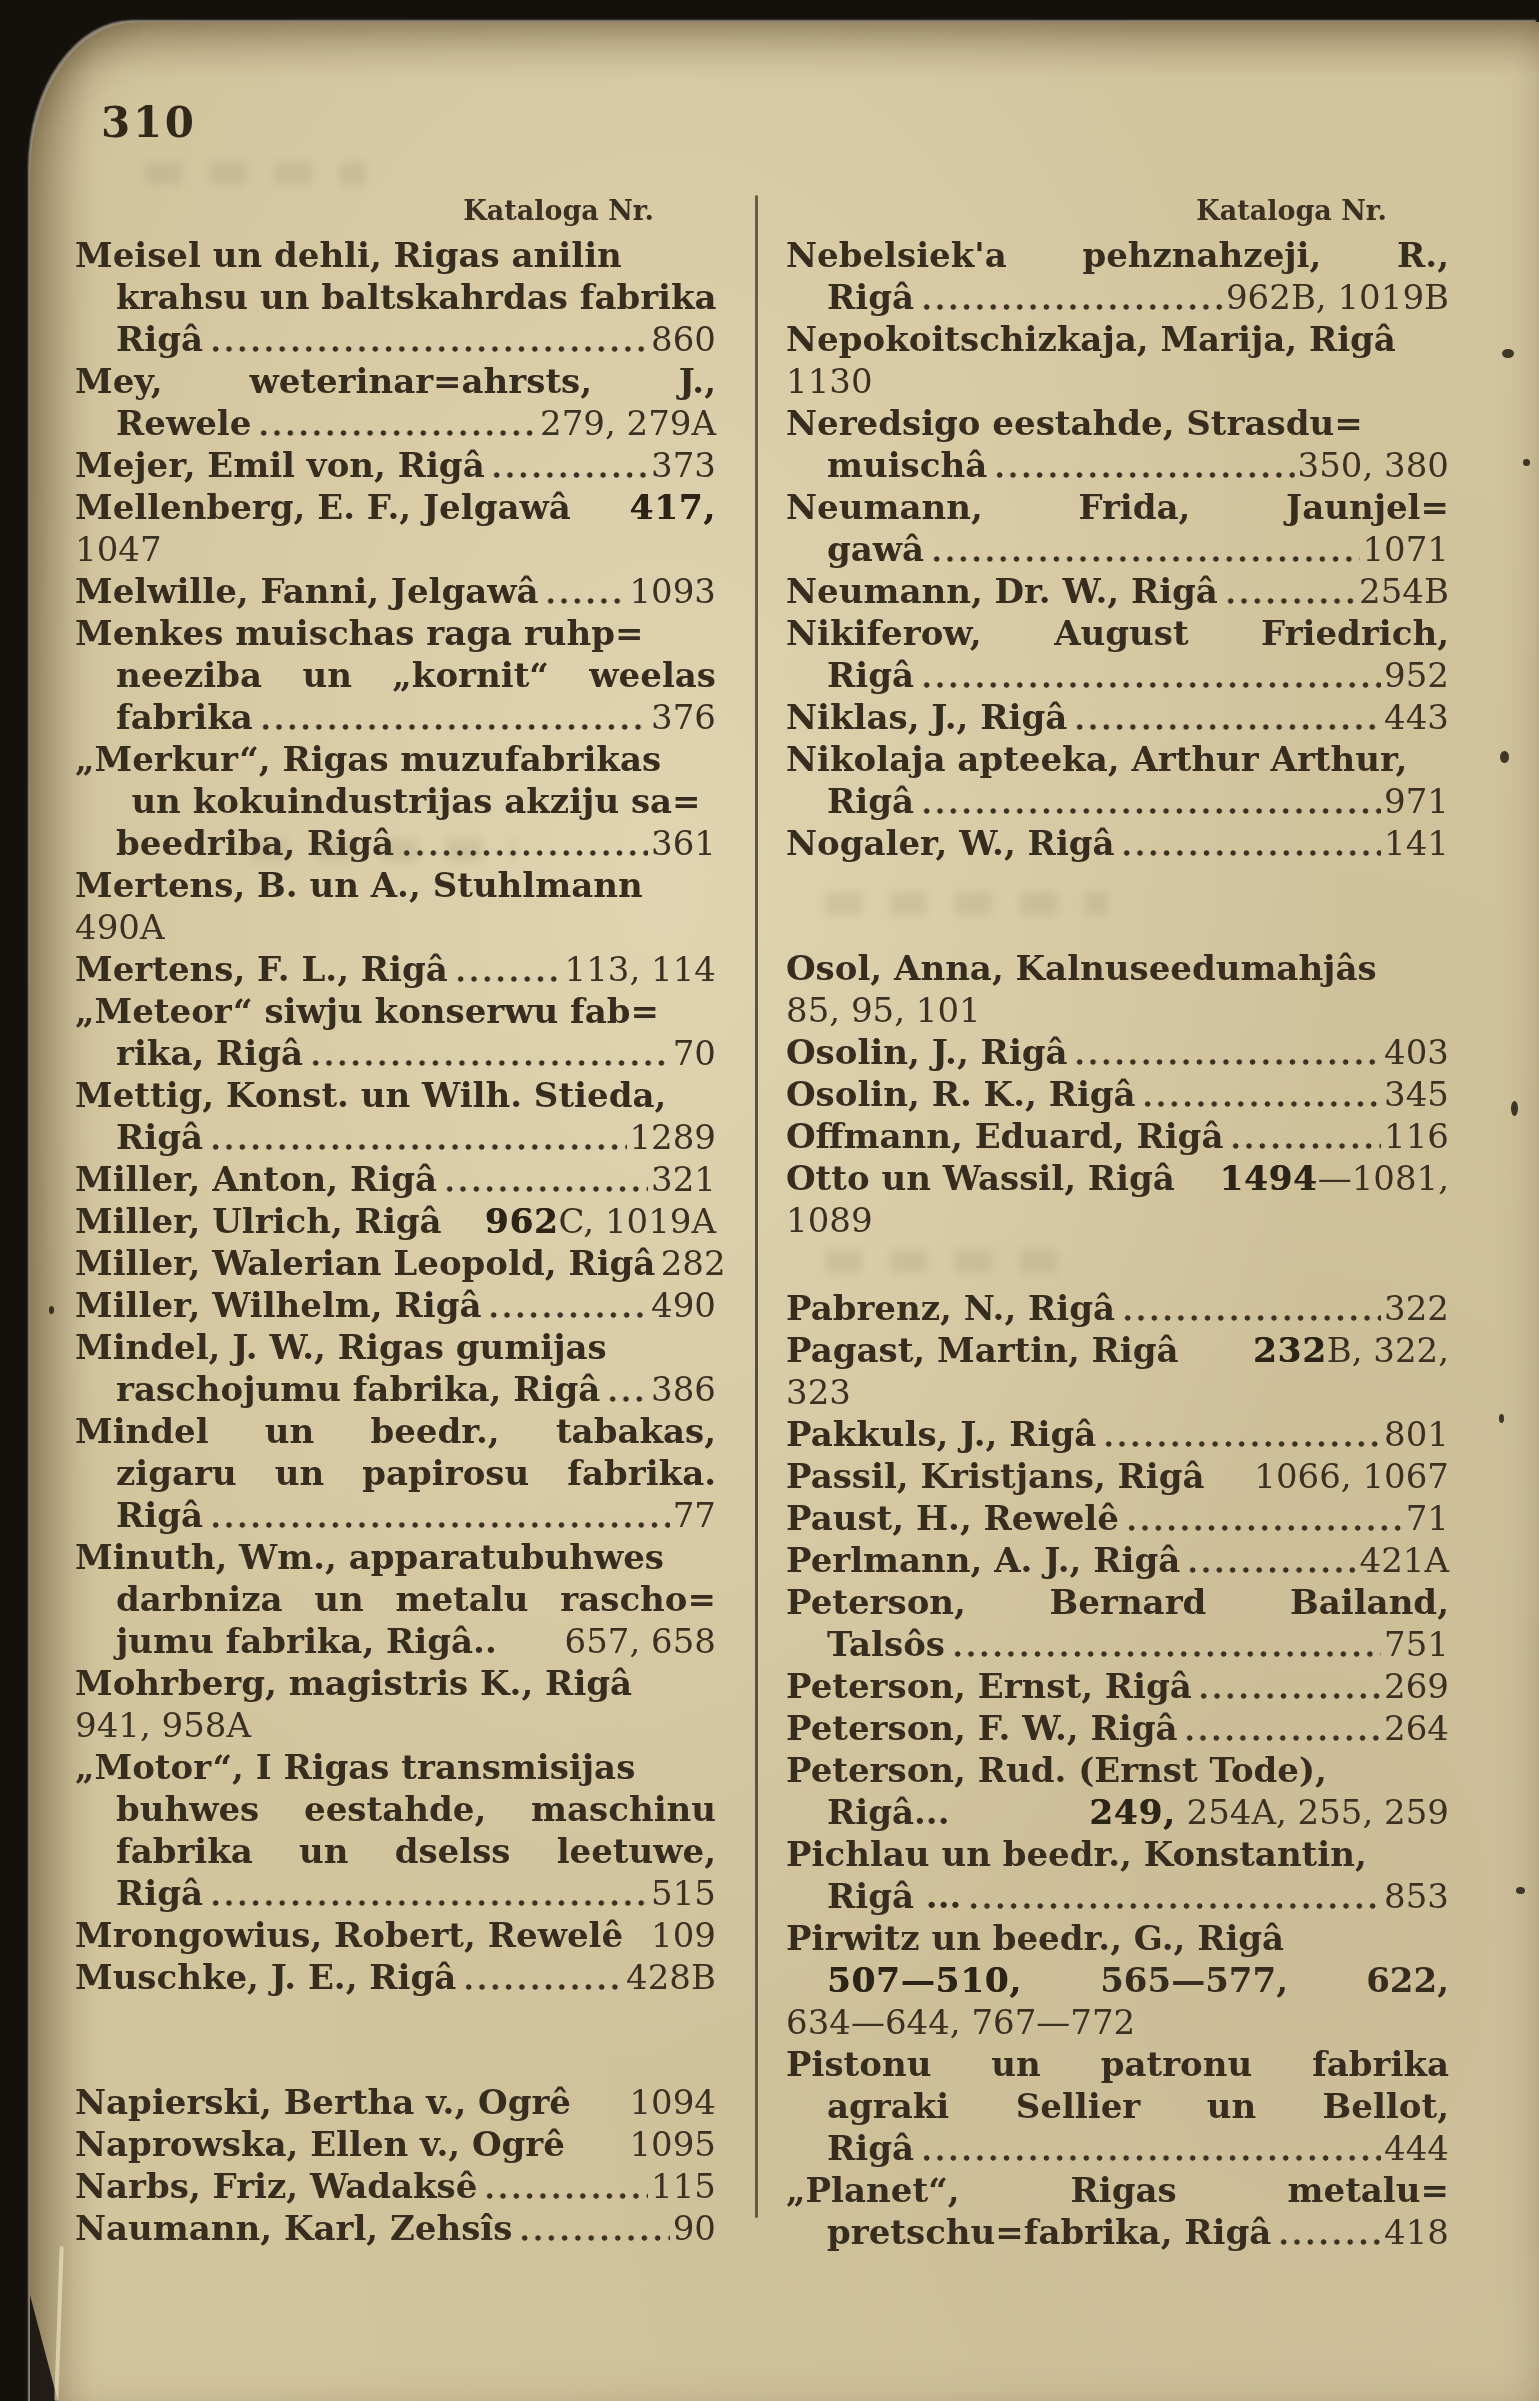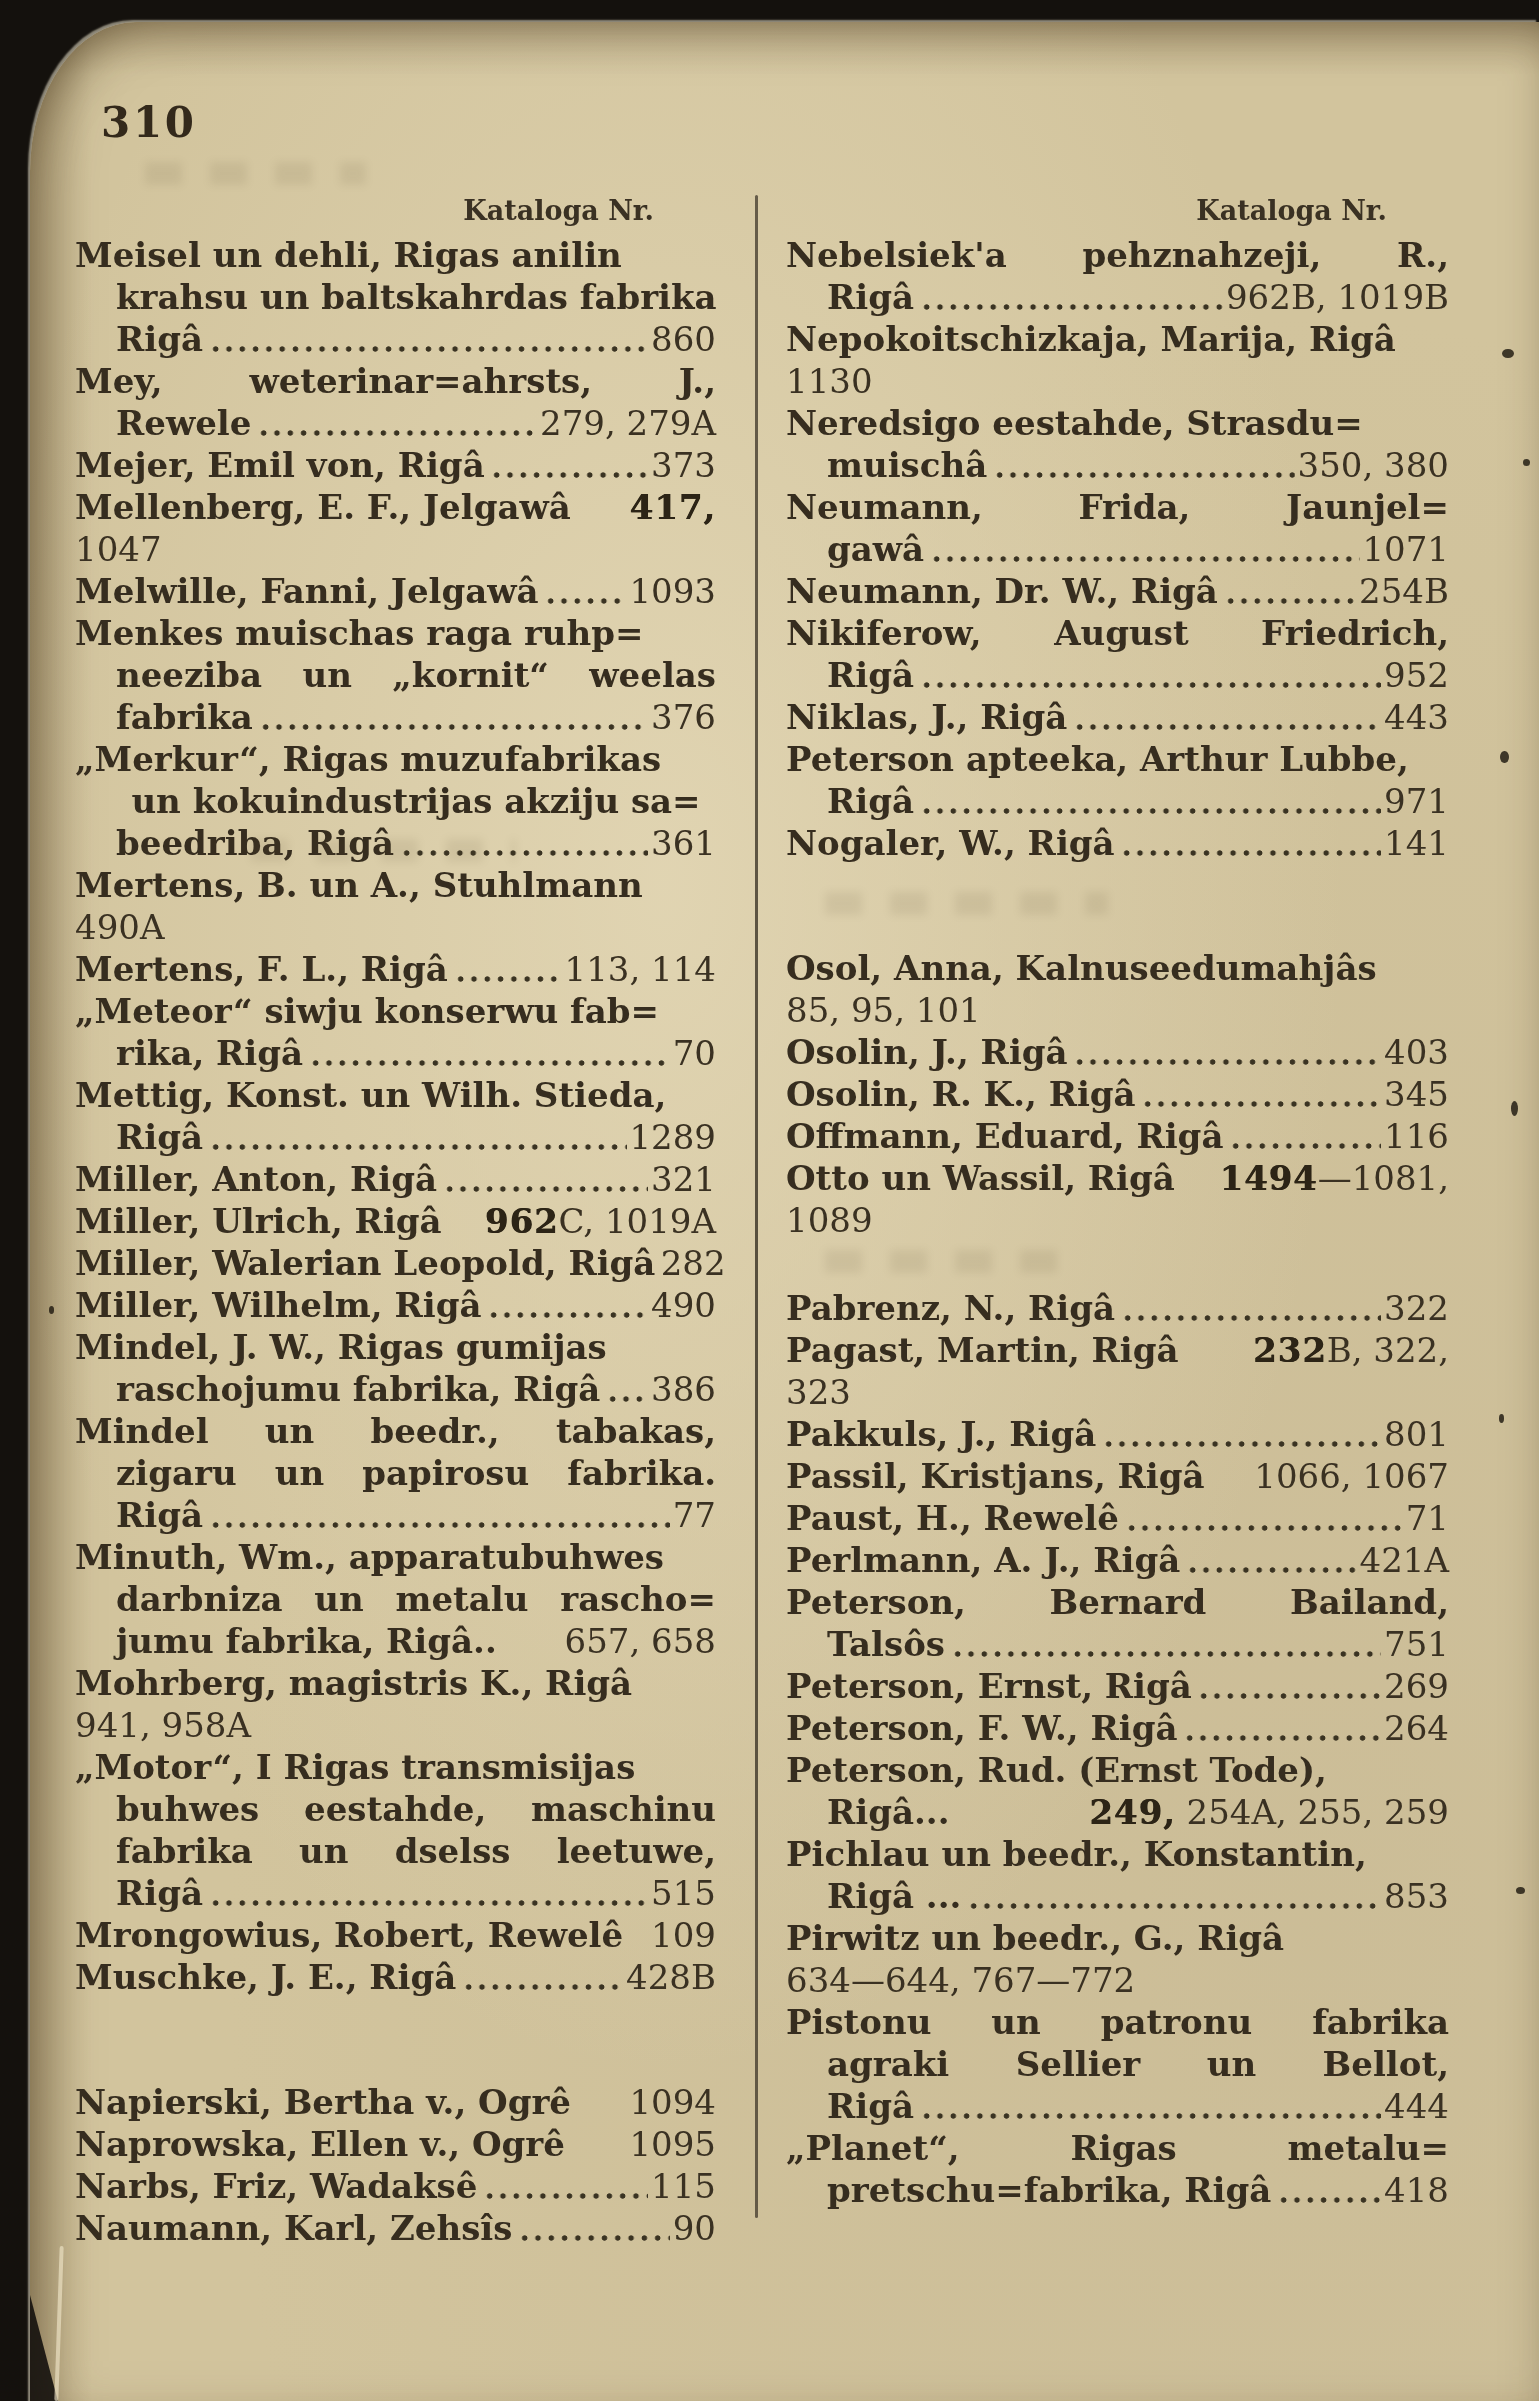--- a/index.html
+++ b/index.html
@@ -375,21 +375,21 @@
           </div>
         </div>
         <div class="entry">
           <div class="line flexline">
             <span class="txt">Niklas, J., Rigâ</span>
             <span class="leader"></span>
             <span class="numgroup"><span class="num">443</span></span>
           </div>
         </div>
         <div class="entry">
-          <div class="line plain">Peterson apteeka, Arthur Lubbe,</div>
+          <div class="line plain">Nikolaja apteeka, Arthur Arthur,</div>
           <div class="line flexline ind">
             <span class="txt">Rigâ</span>
             <span class="leader"></span>
             <span class="numgroup"><span class="num">971</span></span>
           </div>
         </div>
         <div class="entry">
           <div class="line flexline">
             <span class="txt">Nogaler, W., Rigâ</span>
             <span class="leader"></span>
@@ -509,20 +509,25 @@
         <div class="entry">
           <div class="line plain">Pichlau un beedr., Konstantin,</div>
           <div class="line flexline ind">
             <span class="txt">Rigâ ...</span>
             <span class="leader"></span>
             <span class="numgroup"><span class="num">853</span></span>
           </div>
         </div>
         <div class="entry">
           <div class="line plain">Pirwitz un beedr., G., Rigâ</div>
+          <div class="line parts ind">
+            <span class="bnum">507—510,</span>
+            <span>565—577,</span>
+            <span>622,</span>
+          </div>
           <div class="line right"><span class="num">634—644, 767—772</span></div>
         </div>
         <div class="entry">
           <div class="line parts">
             <span>Pistonu</span>
             <span>un</span>
             <span>patronu</span>
             <span>fabrika</span>
           </div>
           <div class="line parts ind">

